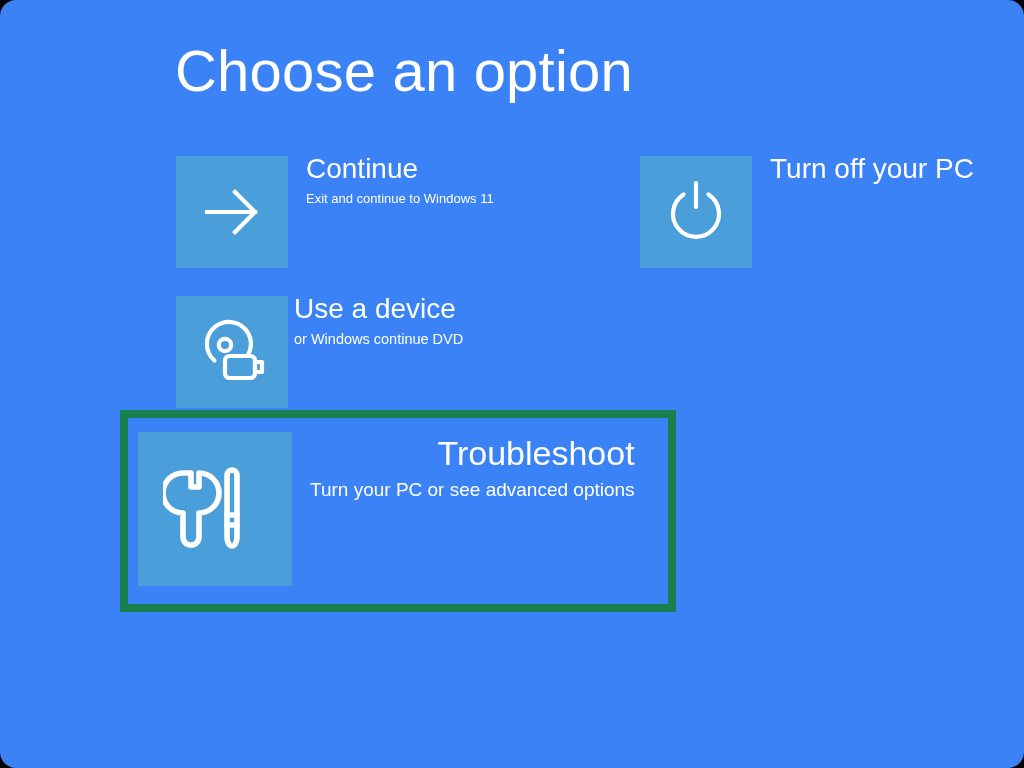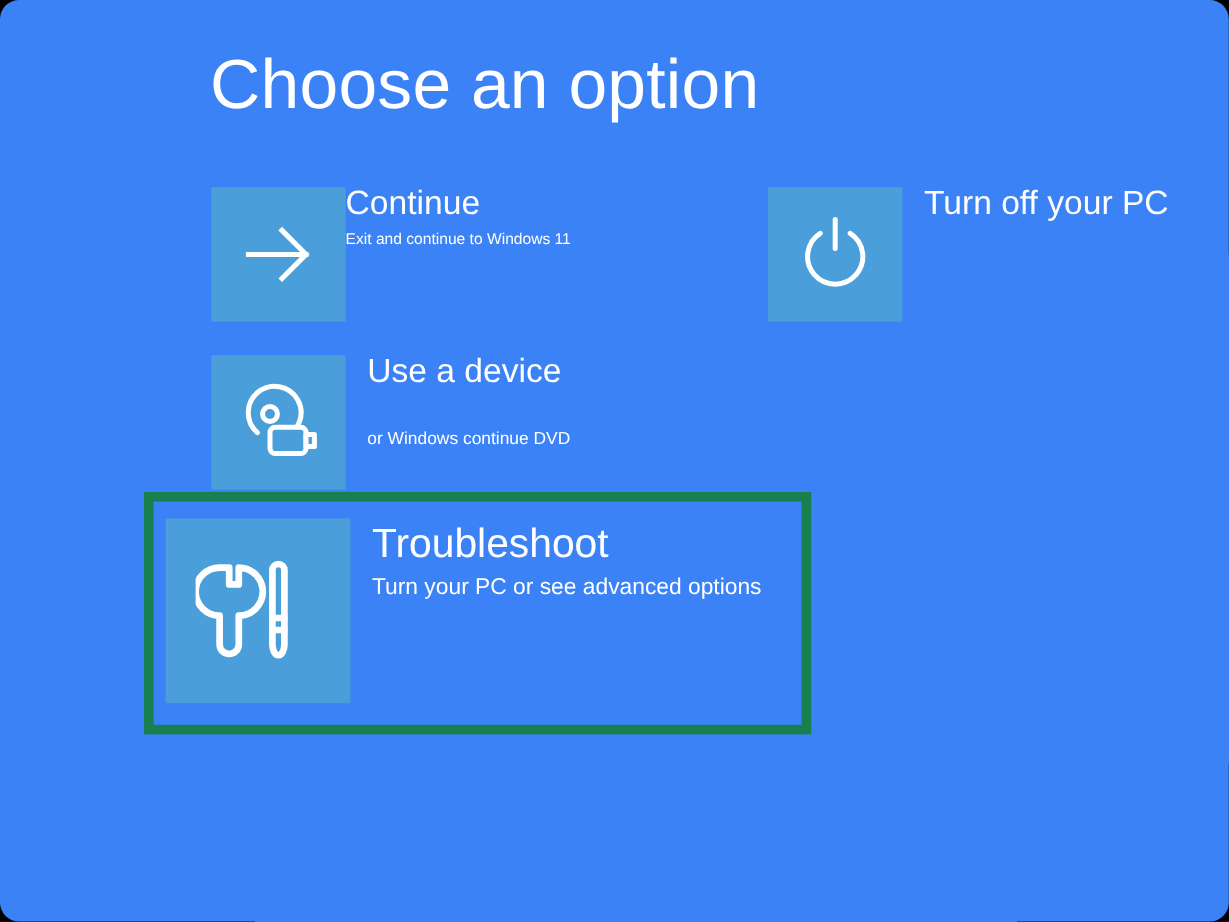--- a/index.html
+++ b/index.html
@@ -72,59 +72,60 @@
   .opt-sub span {
     display: block;
   }
 
   
   #opt-continue {
     left: 176px;
     top: 156px;
   }
   #opt-continue .tile { width: 112px; height: 112px; }
-  #opt-continue .opt-text { margin-top: -4px; }
+  #opt-continue .opt-text { margin-left: 18px; margin-top: -4px; }
   #opt-continue .opt-title { font-size: 28px; line-height: 34px; }
   #opt-continue .opt-sub { font-size: 13px; line-height: 20px; margin-top: 3px; }
 
   
   #opt-turnoff {
     left: 596px;
     top: 156px;
     padding-left: 44px;
   }
   #opt-turnoff .tile { width: 112px; height: 112px; }
   #opt-turnoff .opt-text { margin-left: 18px; margin-top: -4px; }
   #opt-turnoff .opt-title { font-size: 28px; line-height: 34px; }
 
   
   #opt-device {
     left: 176px;
     top: 296px;
   }
   #opt-device .tile { width: 112px; height: 112px; }
-  #opt-device .opt-text { margin-left: 18px; margin-top: -4px; gap: 27px; }
+  #opt-device .opt-text { margin-left: 6px; margin-top: -4px; }
   #opt-device .opt-title { font-size: 28px; line-height: 34px; }
   #opt-device .opt-sub { font-size: 14.5px; line-height: 21px; margin-top: 3px; }
 
   
   #highlight-box {
     position: absolute;
     left: 120px;
     top: 410px;
     width: 556px;
     height: 202px;
     box-sizing: border-box;
     border: 8px solid #17804e;
     background: transparent;
   }
 
   #opt-troubleshoot {
     left: 138px;
     top: 432px;
+    text-align: right;
   }
   #opt-troubleshoot .tile { width: 154px; height: 154px; }
   #opt-troubleshoot .opt-text { margin-left: 18px; margin-top: 0px; }
   #opt-troubleshoot .opt-title { font-size: 34px; line-height: 42px; }
   #opt-troubleshoot .opt-sub { font-size: 19px; line-height: 26px; margin-top: 3px; }
 
   svg { display: block; }
 </style>
 </head>
 <body>

